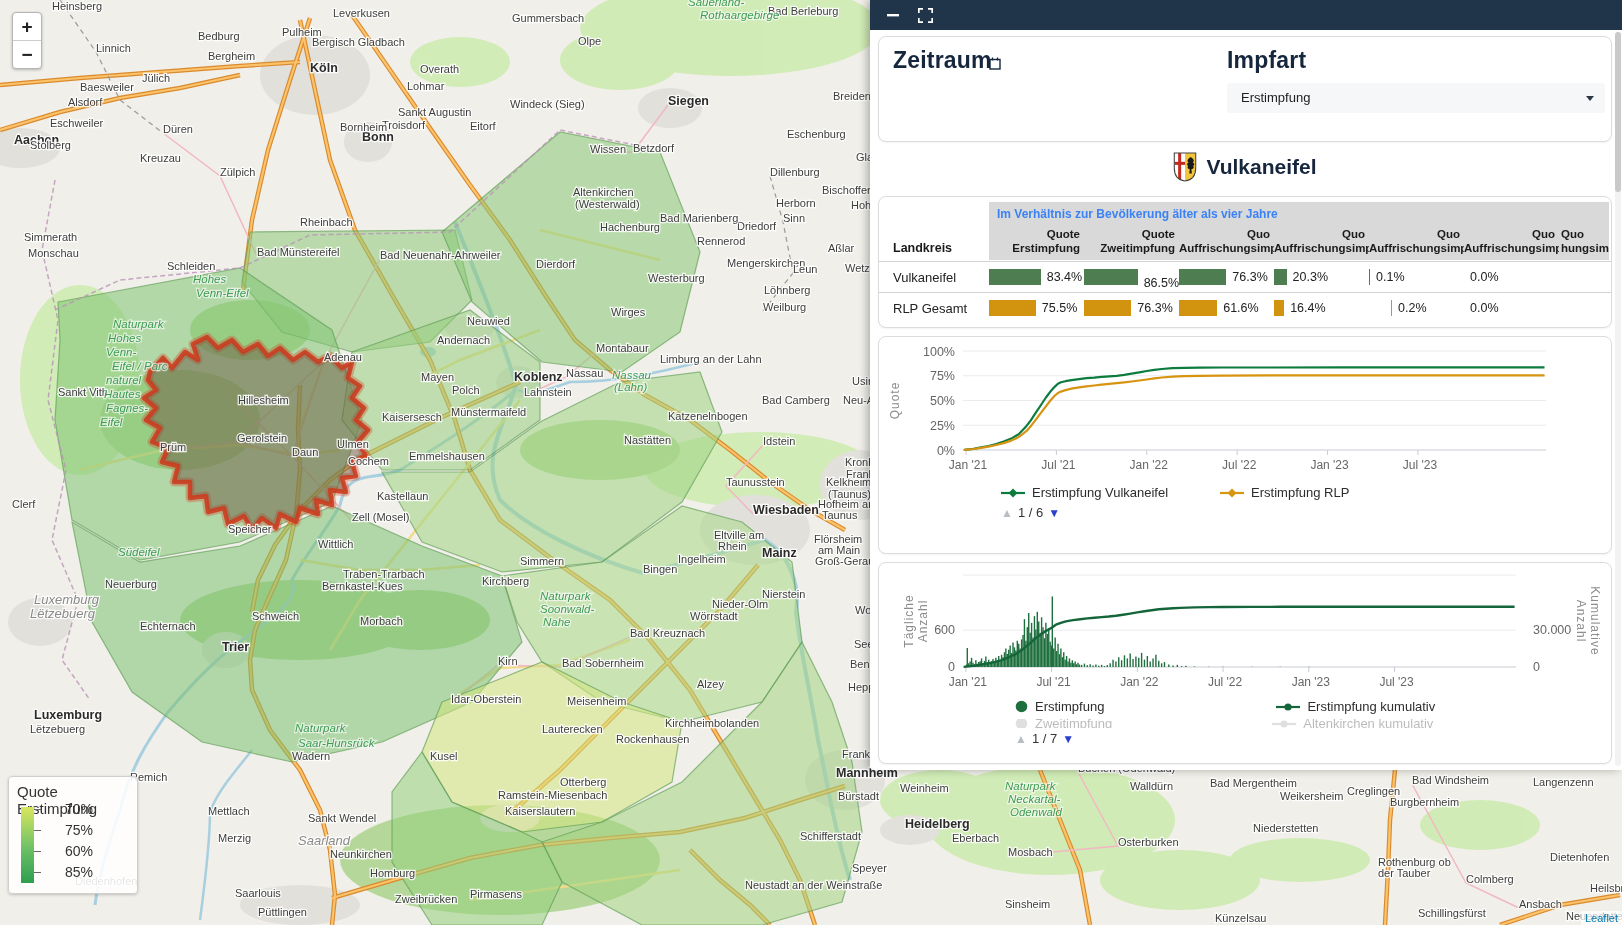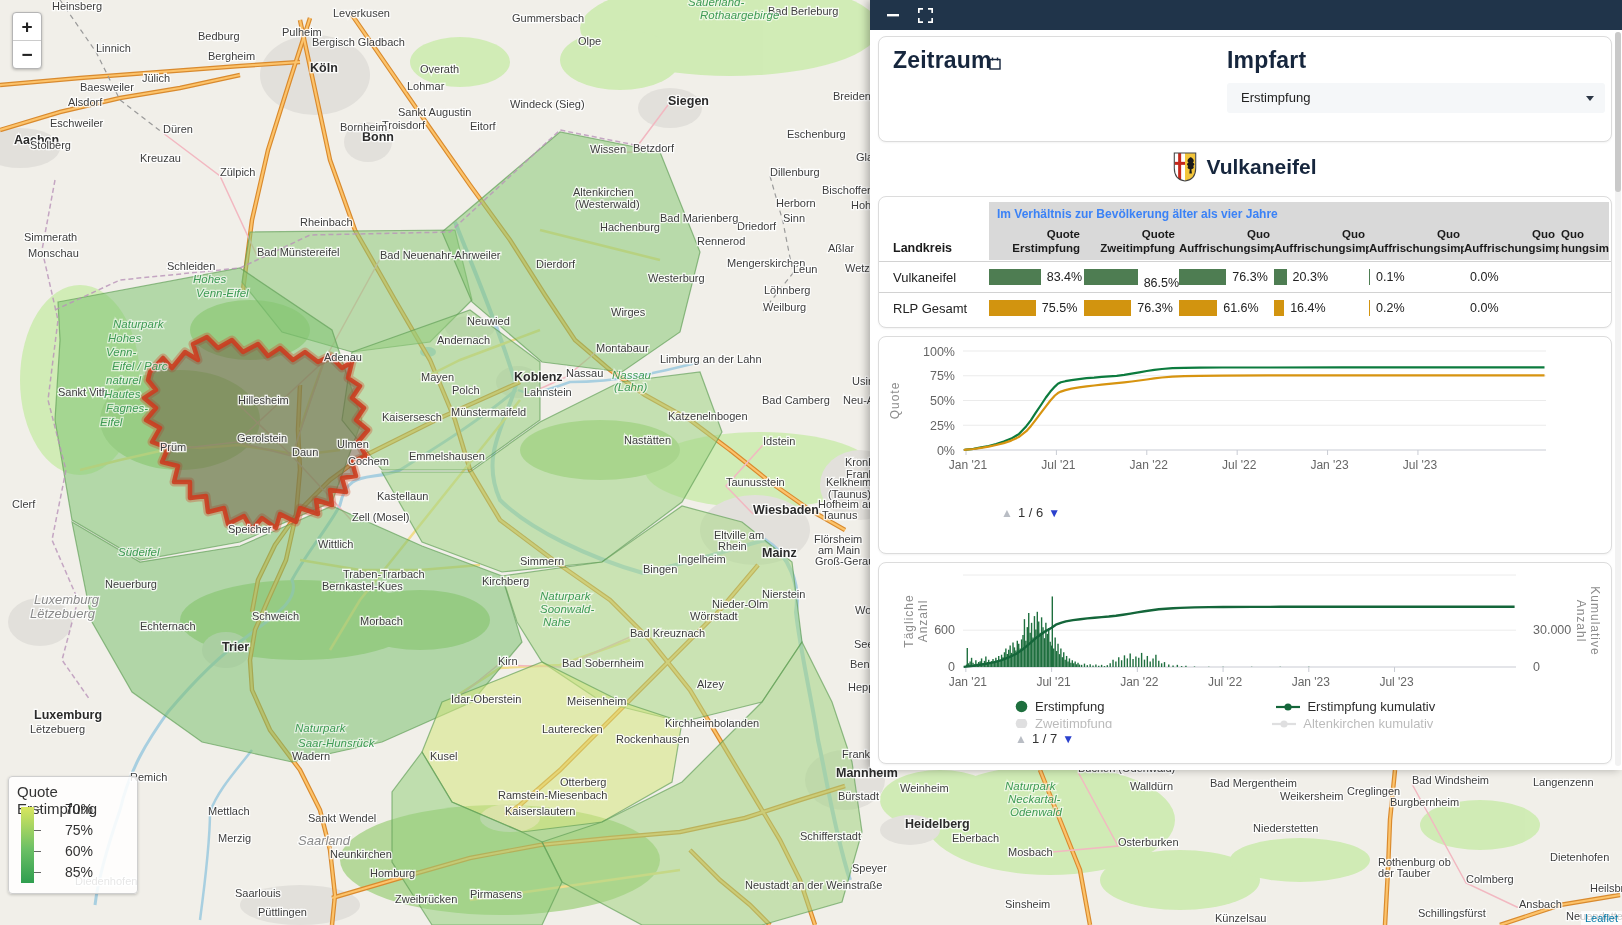--- a/index.html
+++ b/index.html
@@ -544,21 +544,21 @@
             <div class="t-val" style="left: 53.306px;">76.3%</div>
           </div>
           <div class="t-cell" style="left: 300px; width: 111px;">
             <div class="t-bar" style="width: 38.192px; background: rgb(210, 148, 15);"></div>
             <div class="t-val" style="left: 44.192px;">61.6%</div>
           </div>
           <div class="t-cell" style="left: 395px; width: 95px;">
             <div class="t-bar" style="width: 10.168px; background: rgb(210, 148, 15);"></div>
             <div class="t-val" style="left: 16.168px;">16.4%</div>
           </div>
-          <div class="t-cell" style="left: 490px; width: 95px;">
+          <div class="t-cell" style="left: 512px; width: 95px;">
             <div class="t-bar" style="width: 1px; background: rgb(210, 148, 15);"></div>
             <div class="t-val" style="left: 7px;">0.2%</div>
           </div>
           <div class="t-cell" style="left: 585px; width: 95px;">
             <div class="t-val" style="left: 6px;">0.0%</div>
           </div>
         </div>
       </div>
   </div>
 
@@ -583,20 +583,36 @@
         <line x1="358.1757105943152" y1="113" x2="358.1757105943152" y2="118" stroke="#c9ccd4" stroke-width="1"></line>
         <text x="360.1757105943152" y="132" text-anchor="middle" font-size="12" fill="#666">Jul '22</text>
         <line x1="448.56330749354004" y1="113" x2="448.56330749354004" y2="118" stroke="#c9ccd4" stroke-width="1"></line>
         <text x="450.56330749354004" y="132" text-anchor="middle" font-size="12" fill="#666">Jan '23</text>
         <line x1="538.9509043927648" y1="113" x2="538.9509043927648" y2="118" stroke="#c9ccd4" stroke-width="1"></line>
         <text x="540.9509043927648" y="132" text-anchor="middle" font-size="12" fill="#666">Jul '23</text>
         <text x="20" y="63.5" font-size="12" fill="#8c8c8c" letter-spacing="1" transform="rotate(-90 20 63.5)" text-anchor="middle">Quote</text>
         <polyline points="84.8,113.0 87.0,112.7 94.5,111.8 102.1,110.4 109.6,109.0 117.1,107.1 124.7,104.6 132.2,101.6 139.7,97.2 147.3,89.2 151.8,83.3 156.3,76.4 162.3,67.5 166.9,60.5 171.4,54.6 175.9,49.6 178.9,46.7 181.9,45.2 186.4,44.2 192.5,43.2 200.0,42.2 207.5,41.2 215.1,40.7 222.6,39.9 230.1,39.3 237.7,38.8 245.2,37.8 252.7,36.6 260.3,35.3 267.8,34.0 275.3,32.8 282.9,32.0 293.4,31.2 305.4,30.8 320.5,30.6 343.1,30.5 388.3,30.5 463.6,30.4 539.0,30.4 665.5,30.4" fill="none" stroke="#0c7b3e" stroke-width="2.2" stroke-linejoin="round"></polyline>
         <polyline points="84.8,113.0 87.0,112.7 94.5,112.0 102.1,110.8 109.6,109.6 117.1,108.0 124.7,106.1 132.2,103.6 139.7,100.1 147.3,94.2 151.8,89.2 156.3,83.3 162.3,75.4 166.9,69.4 171.4,63.5 175.9,58.5 178.9,56.1 181.9,54.6 186.4,53.1 192.5,51.6 200.0,50.4 207.5,49.3 215.1,48.5 222.6,47.7 230.1,46.9 237.7,46.2 245.2,45.4 252.7,44.5 260.3,43.5 267.8,42.5 275.3,41.4 282.9,40.5 293.4,39.7 305.4,39.1 320.5,38.8 343.1,38.6 388.3,38.4 463.6,38.3 539.0,38.3 665.5,38.3" fill="none" stroke="#d79410" stroke-width="2.2" stroke-linejoin="round"></polyline>
       </svg>
+    <div class="legendrow" id="legend1" style="left:122px;top:148px;">
+        <div class="legenditem">
+          <svg width="24" height="10">
+            <line x1="0" y1="5" x2="24" y2="5" stroke="#0c7b3e" stroke-width="2.2"></line>
+            <path d="M12,0.5 L16.5,5 L12,9.5 L7.5,5 Z" fill="#0c7b3e"></path>
+          </svg>
+          <span>Erstimpfung Vulkaneifel</span>
+        </div>
+        <div class="legenditem">
+          <svg width="24" height="10">
+            <line x1="0" y1="5" x2="24" y2="5" stroke="#d79410" stroke-width="2.2"></line>
+            <path d="M12,0.5 L16.5,5 L12,9.5 L7.5,5 Z" fill="#d79410"></path>
+          </svg>
+          <span>Erstimpfung RLP</span>
+        </div>
+      </div>
     <div class="pagerow" style="left:122px;top:168px;">
       <span class="pg-up">▲</span>
       <span>1 / 6</span>
       <span class="pg-down">▼</span>
     </div>
   </div>
 
   <div id="card-chart2" class="card">
     <svg id="chart2" width="732" height="134" viewBox="0 0 732 134">
         <line x1="84" y1="12" x2="637" y2="12" stroke="#ececec" stroke-width="1"></line>

